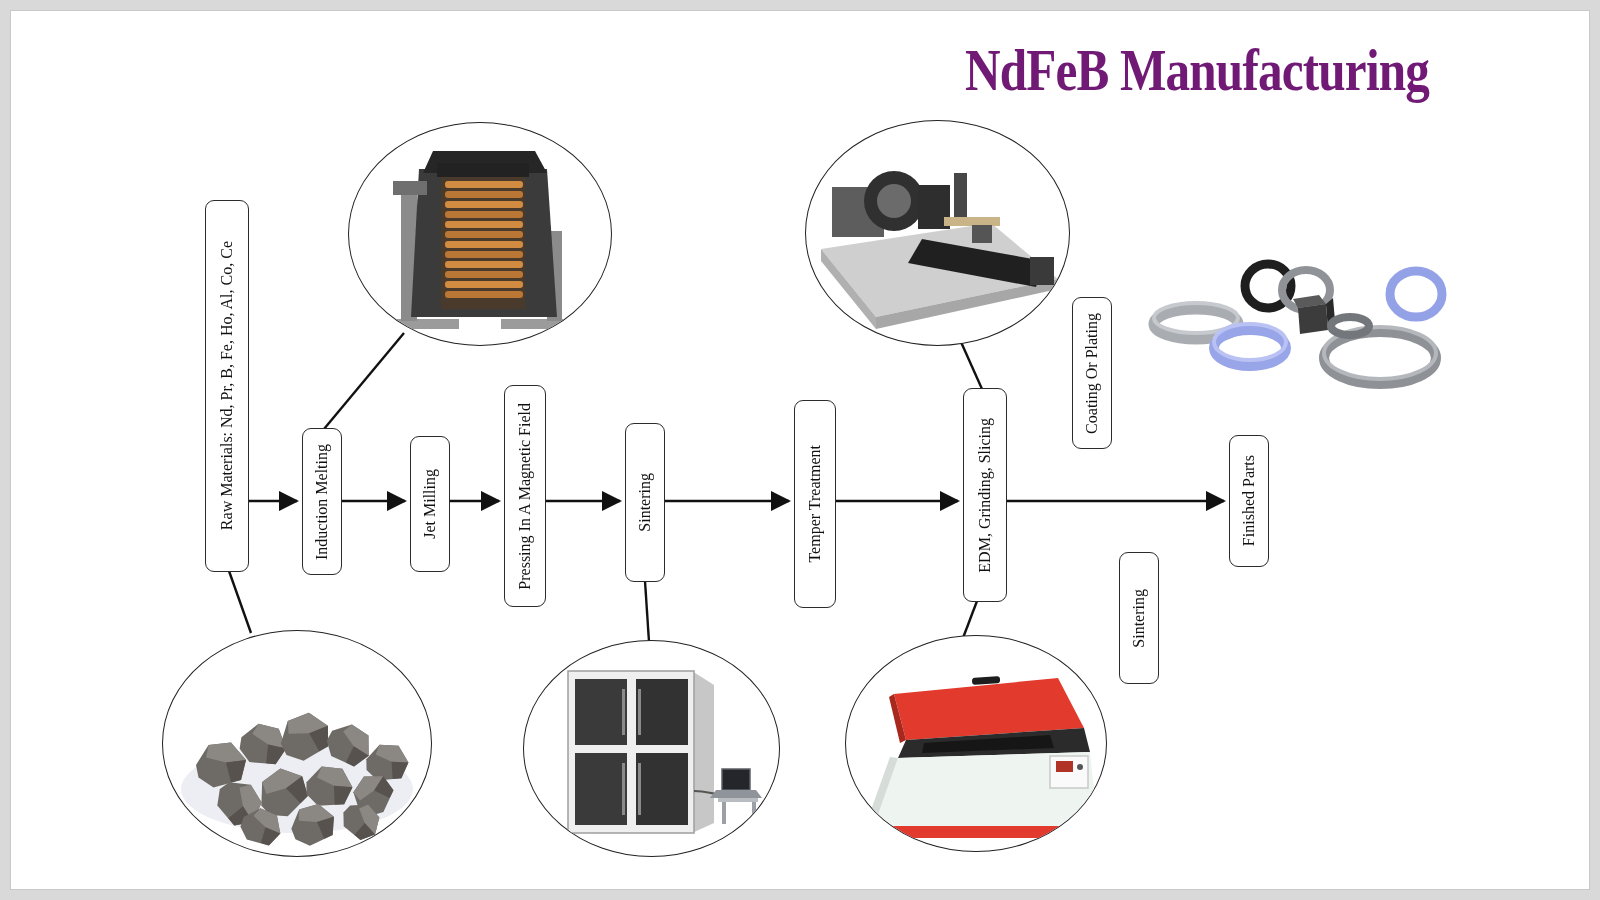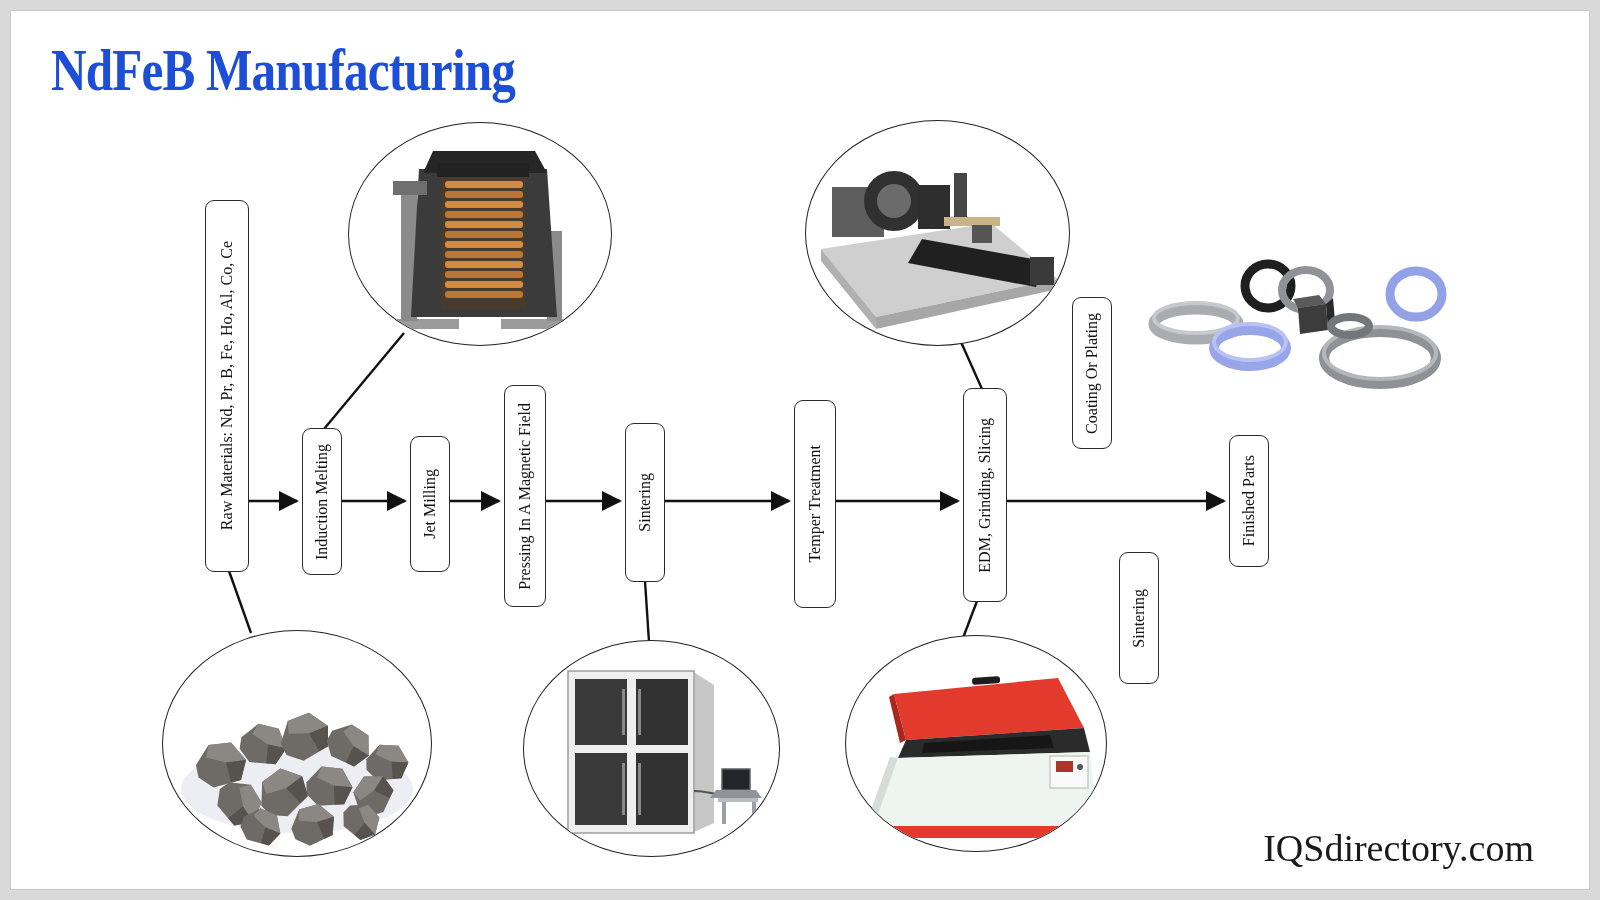--- a/index.html
+++ b/index.html
@@ -10,21 +10,21 @@
     position:relative;
     overflow:hidden;
   }
   .canvas-bg{
     position:absolute;left:10px;top:10px;width:1578px;height:878px;
     background:#ffffff;border:1px solid #c9c9c9;
   }
   .stage{position:absolute;left:0;top:0;width:1600px;height:900px;}
   .page-title{
     position:absolute;left:0;top:36px;width:1480px;
-    text-align:left;color:#1d4ed8;
+    text-align:right;color:#701a75;
   }
   .page-title span{
     display:inline-block;
     font-size:60px;font-weight:700;
     transform:scaleX(0.82);
     letter-spacing:-1px;
     font-family:"Liberation Serif", serif;
   }
   .lines-layer{position:absolute;left:0;top:0;width:1600px;height:900px;z-index:1;}
   .vbox{
@@ -238,15 +238,14 @@
       <ellipse cx="48" cy="60" rx="42" ry="15" fill="none" stroke="#c6c9ce" stroke-width="4"></ellipse>
       <ellipse cx="102" cy="90" rx="36" ry="18" fill="none" stroke="#98a5e8" stroke-width="10"></ellipse>
       <ellipse cx="102" cy="84" rx="36" ry="18" fill="none" stroke="#b9c2f2" stroke-width="4"></ellipse>
       <polygon points="150,50 178,46 180,72 152,76" fill="#3c3c3c"></polygon>
       <polygon points="150,50 178,46 171,37 145,41" fill="#5a5a5a"></polygon>
       <polygon points="178,46 180,72 187,63 185,40" fill="#2a2a2a"></polygon>
       <ellipse cx="202" cy="68" rx="19" ry="9" fill="none" stroke="#73777c" stroke-width="8"></ellipse>
     </svg>
   </div>
 
-  <div class="watermark">IQSdirectory.com</div>
 
 </div>
 
 </body></html>

